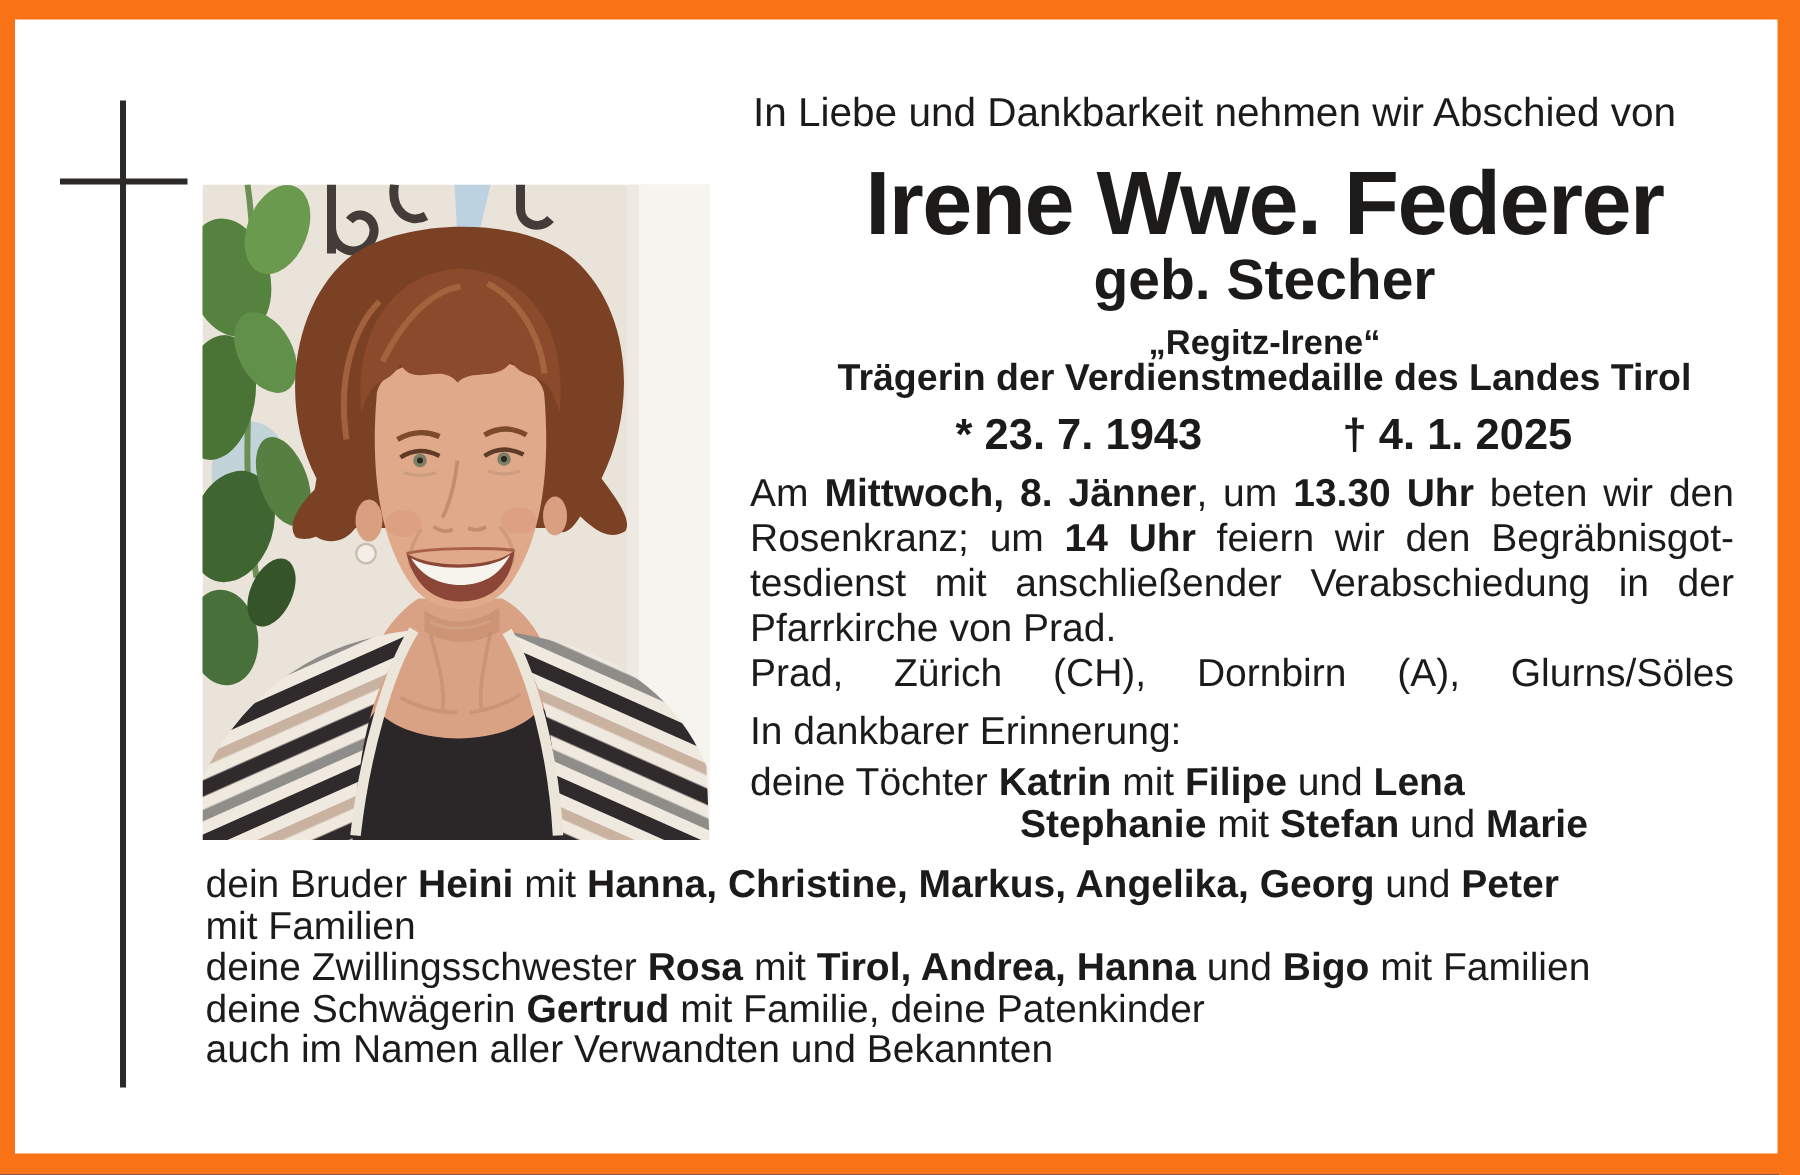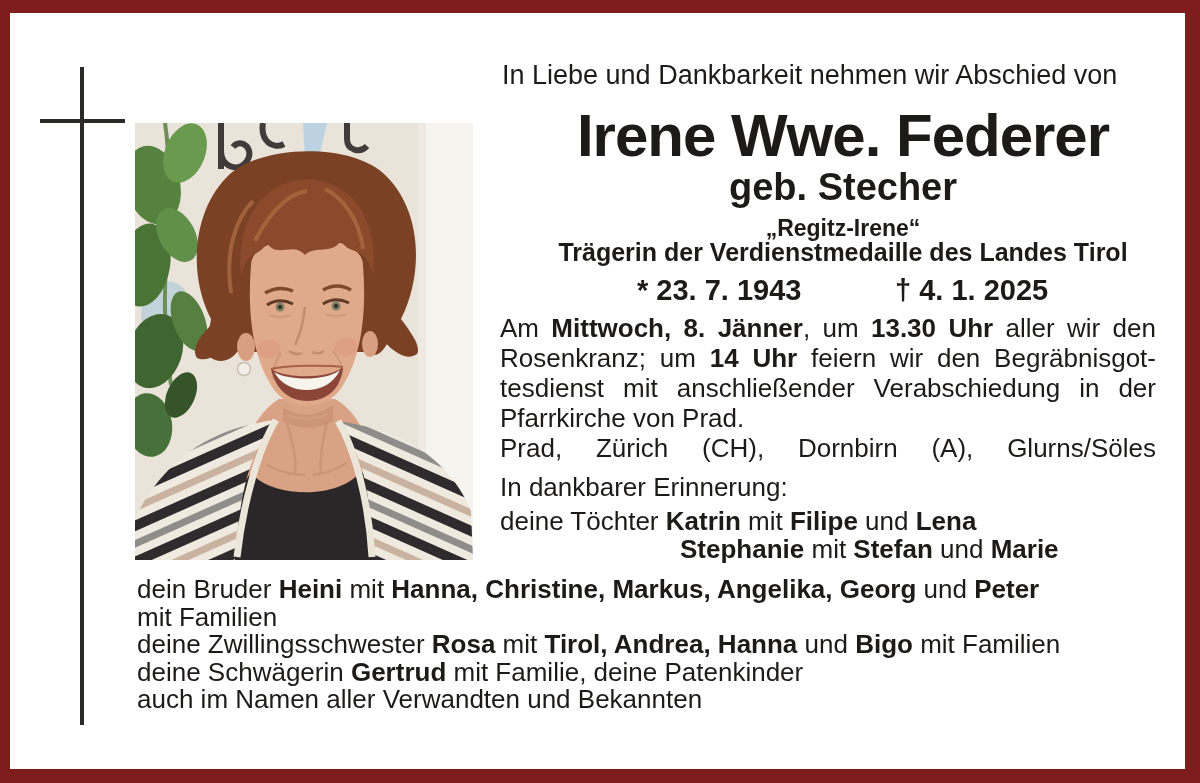--- a/index.html
+++ b/index.html
@@ -1,16 +1,16 @@
 <!DOCTYPE html>
 <html><head>
 <meta charset="utf-8">
 <style>
   html,body{margin:0;padding:0;background:#211d1c;}
-  .page{position:relative;width:1200px;height:783px;background:#7f1d1d;overflow:hidden;
+  .page{position:relative;width:1200px;height:783px;background:#f97316;overflow:hidden;
         font-family:"Liberation Sans","DejaVu Sans",sans-serif;color:#1d1b1a;}
   .card{position:absolute;left:10px;top:13px;width:1175px;height:756px;background:#ffffff;}
   .abs{position:absolute;}
   .b{font-weight:700;}
   .center{text-align:center;}
   .jline{text-align:justify;text-align-last:justify;}
   .cross-v{position:absolute;left:70px;top:54px;width:4px;height:658px;background:#2c2a28;}
   .cross-h{position:absolute;left:30px;top:106px;width:85px;height:4px;background:#2c2a28;}
   .photo{position:absolute;left:125px;top:110px;width:338px;height:437px;}
   .intro{left:492px;top:47px;width:660px;font-size:27px;line-height:30px;}
@@ -164,21 +164,21 @@
     <div class="abs name center">Irene Wwe. Federer</div>
     <div class="abs maiden center">geb. Stecher</div>
     <div class="abs nick center">„Regitz-Irene“</div>
     <div class="abs honor center">Trägerin der Verdienstmedaille des Landes Tirol</div>
     <div class="abs dates">
       <span class="birth">* 23. 7. 1943</span>
       <span class="death">† 4. 1. 2025</span>
     </div>
 
     <div class="abs announce">
-      <div class="jline"><span>Am </span><span class="b">Mittwoch, 8. Jänner</span><span>, um </span><span class="b">13.30 Uhr</span><span> aller wir den</span></div>
+      <div class="jline"><span>Am </span><span class="b">Mittwoch, 8. Jänner</span><span>, um </span><span class="b">13.30 Uhr</span><span> beten wir den</span></div>
       <div class="jline"><span>Rosenkranz; um </span><span class="b">14 Uhr</span><span> feiern wir den Begräbnisgot-</span></div>
       <div class="jline"><span>tesdienst mit anschließender Verabschiedung in der</span></div>
       <div><span>Pfarrkirche von Prad.</span></div>
     </div>
 
     <div class="abs places jline">Prad, Zürich (CH), Dornbirn (A), Glurns/Söles</div>
     <div class="abs remember">In dankbarer Erinnerung:</div>
 
     <div class="abs daughters">
       <div><span>deine Töchter </span><span class="b">Katrin</span><span> mit </span><span class="b">Filipe</span><span> und </span><span class="b">Lena</span></div>

